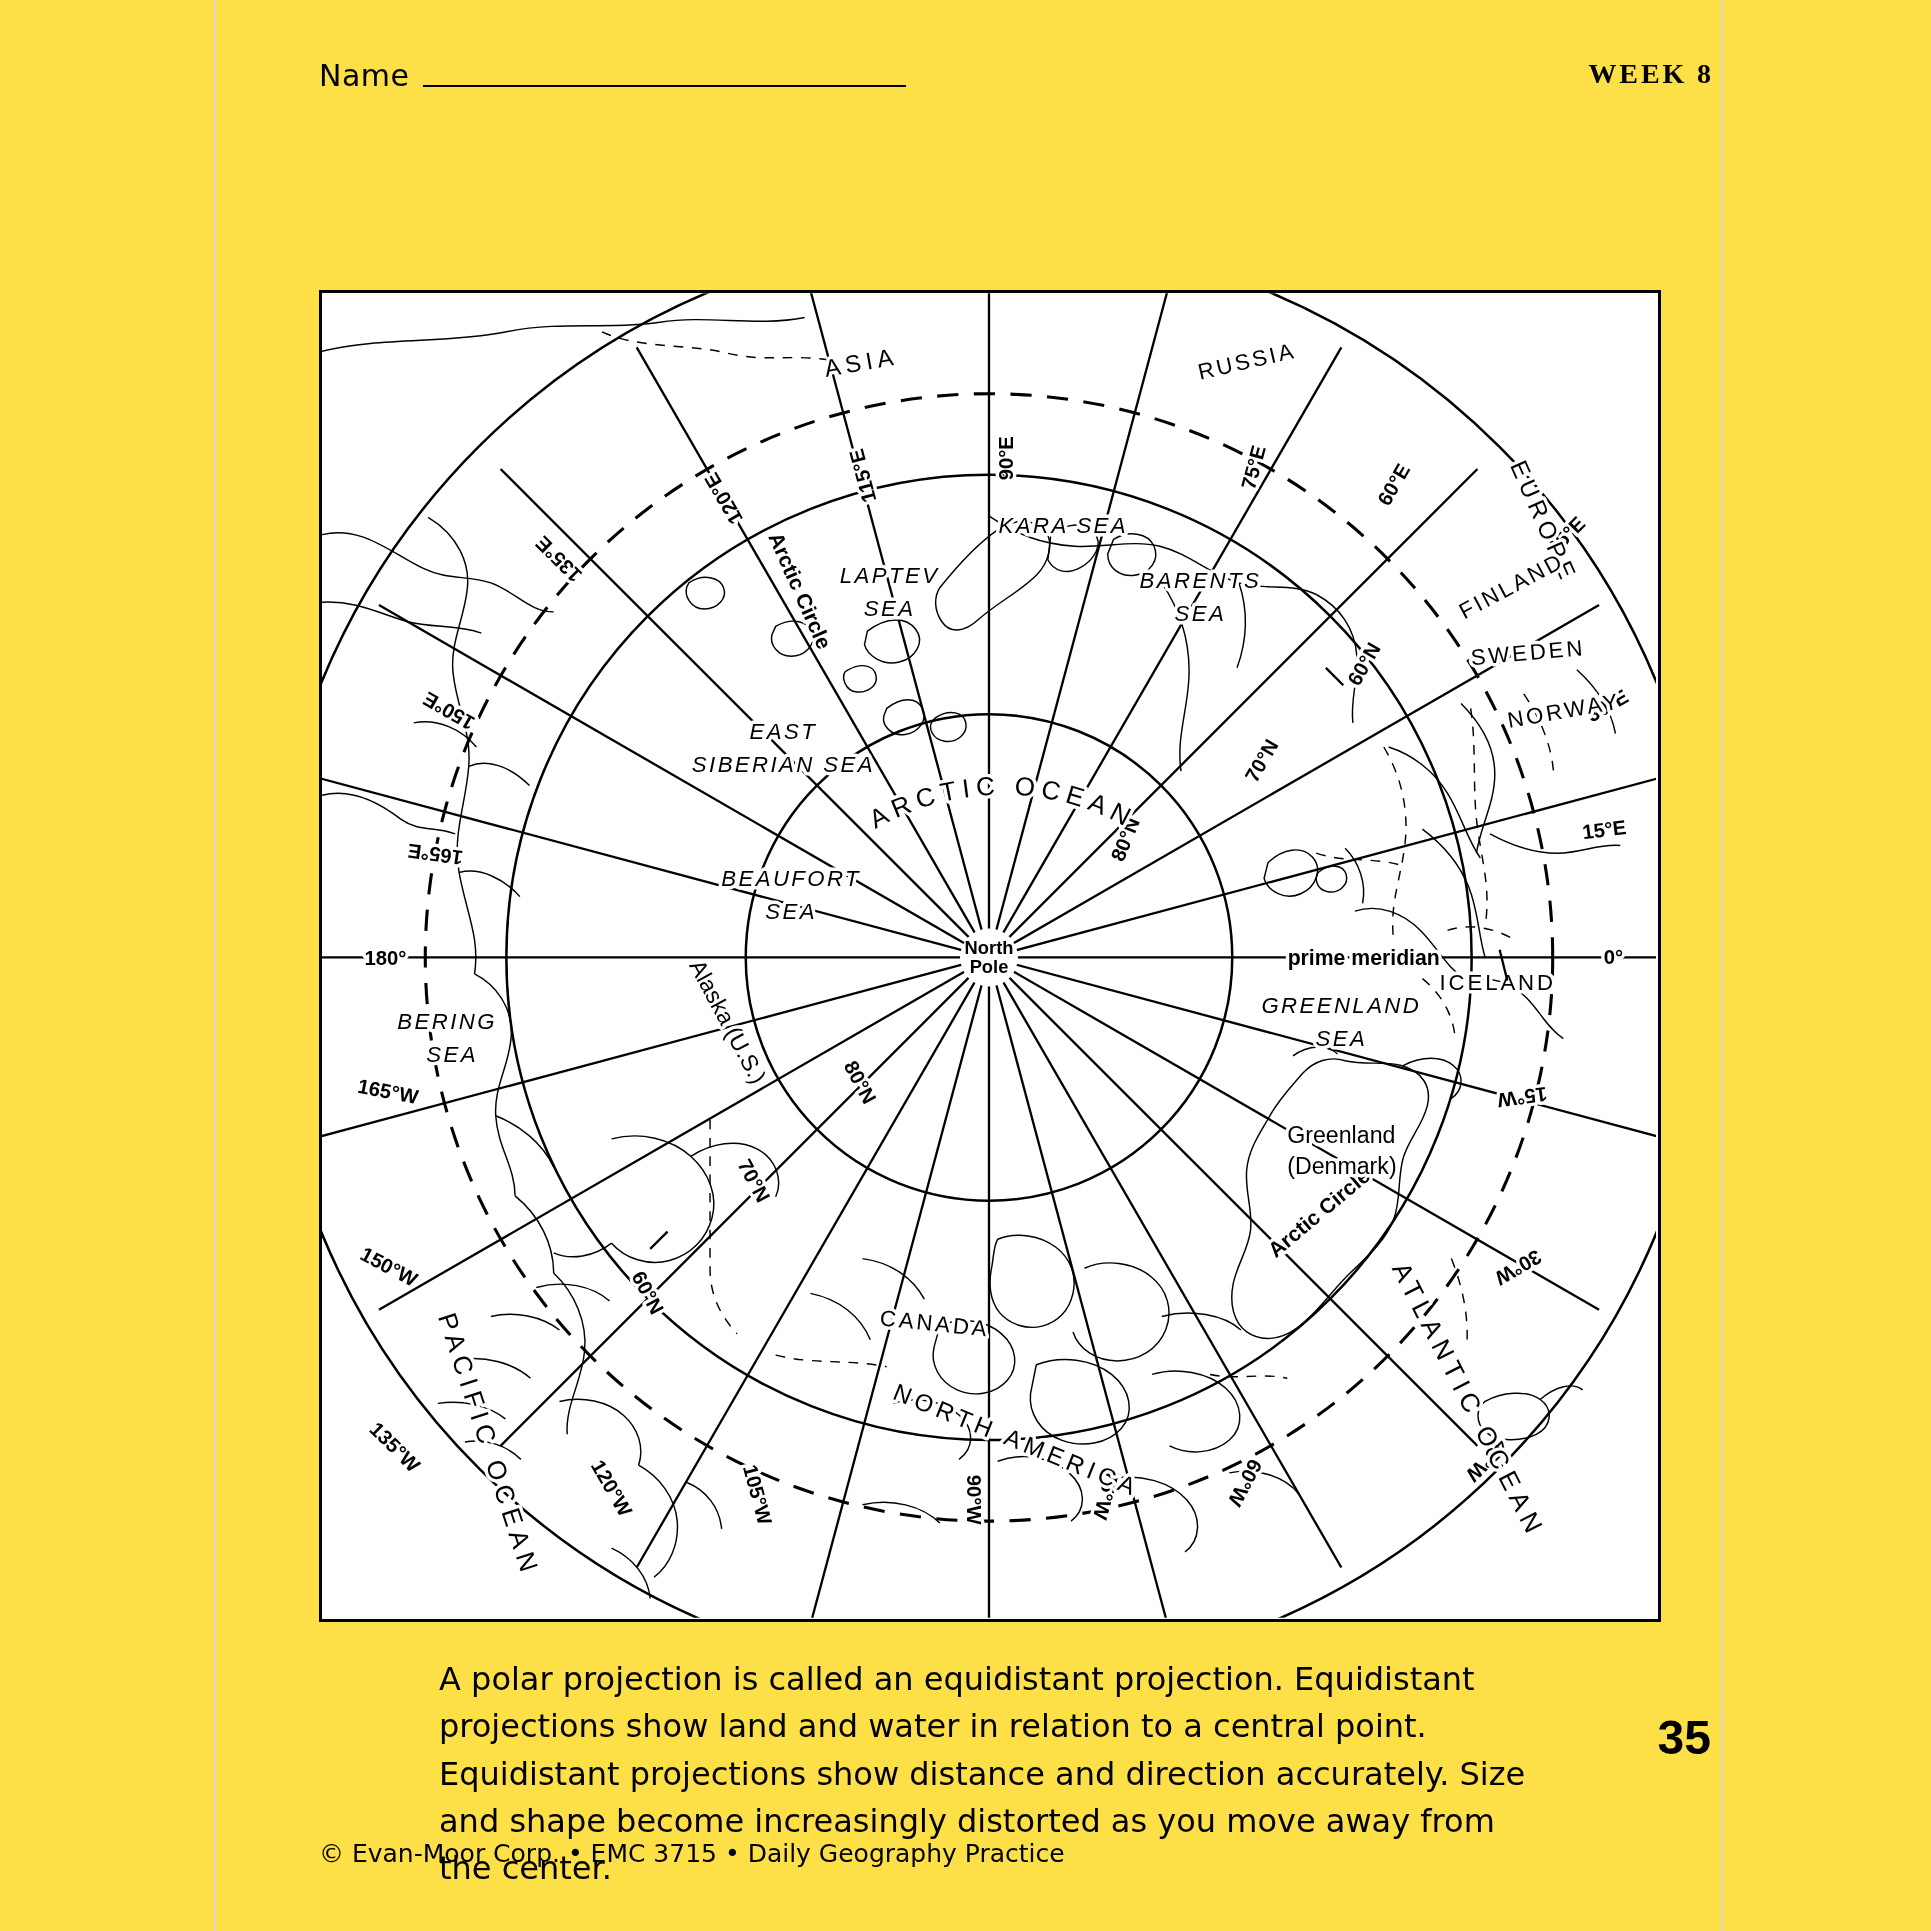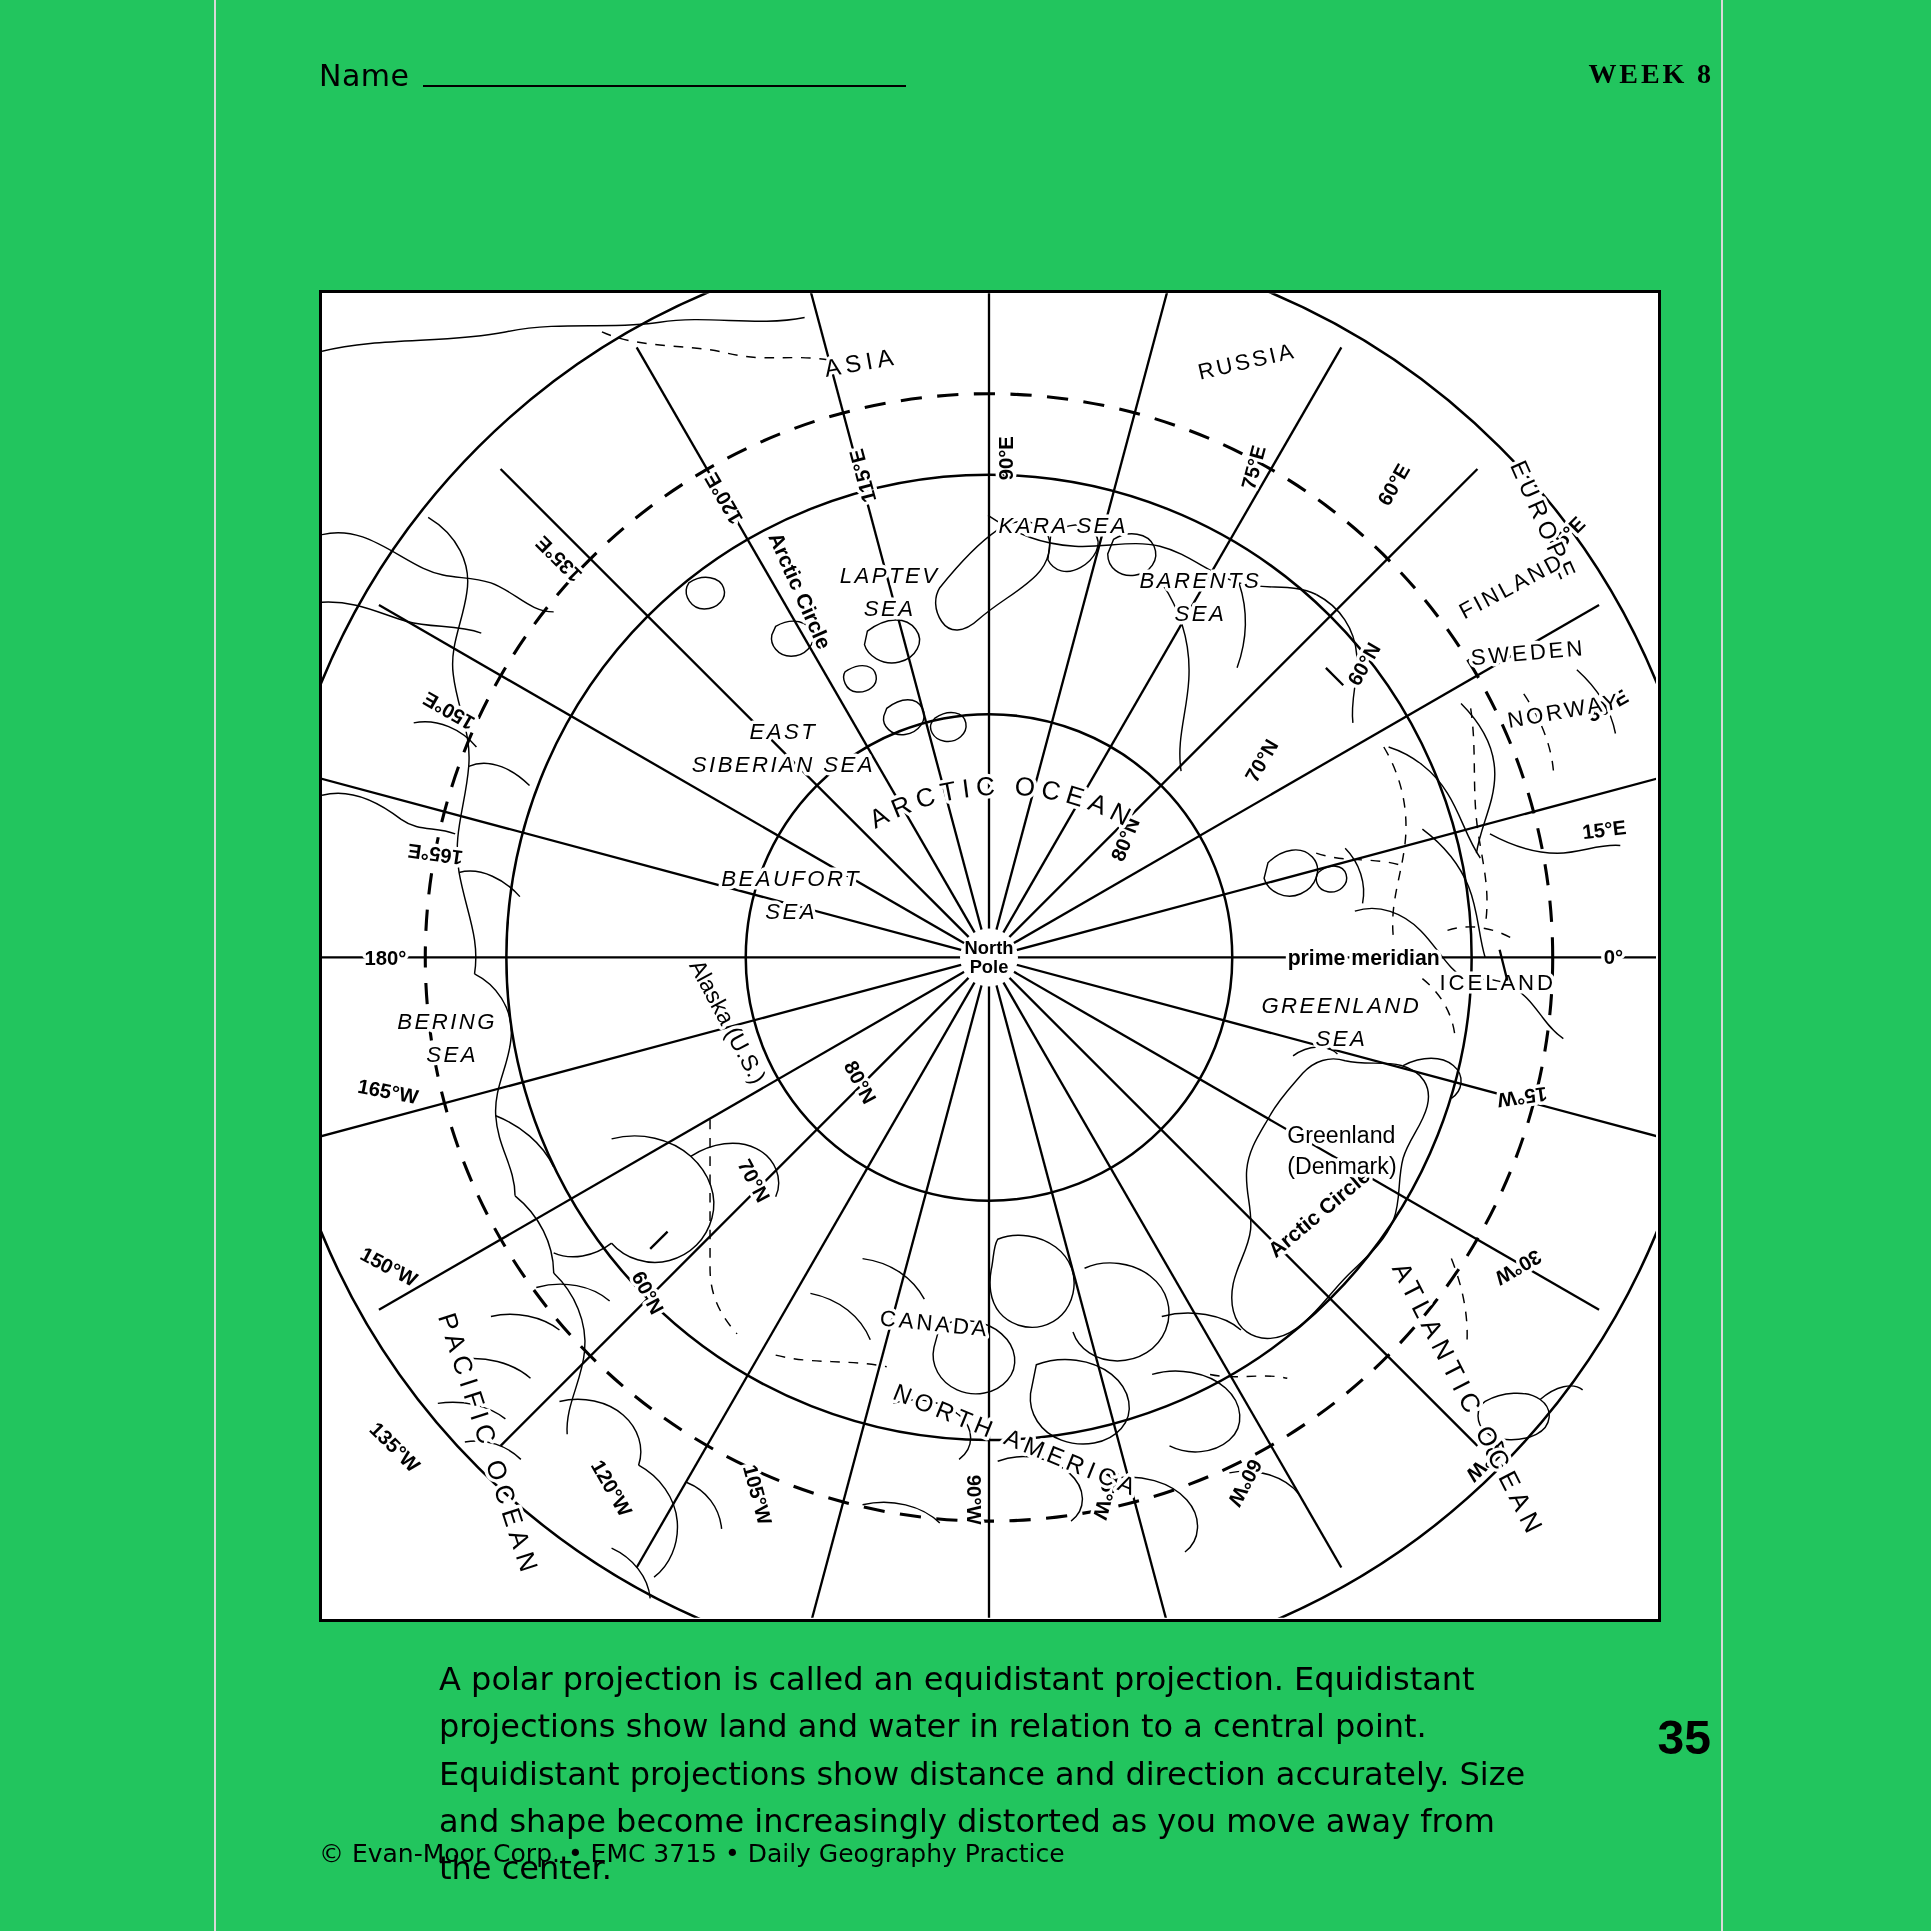--- a/index.html
+++ b/index.html
@@ -10,21 +10,21 @@
   body {
     width: 1931px;
     height: 1931px;
     font-family: "Liberation Sans", sans-serif;
     position: relative;
     overflow: hidden;
   }
   .page {
     position: absolute;
     inset: 0;
-    background: #22c55e;
+    background: #fde047;
   }
   
   .gutter-left {
     position: absolute;
     left: 214px; top: 0; width: 1.9px; height: 1931px;
     background: #d9d9d9;
   }
   .gutter-right {
     position: absolute;
     left: 1721px; top: 0; width: 1.9px; height: 1931px;

